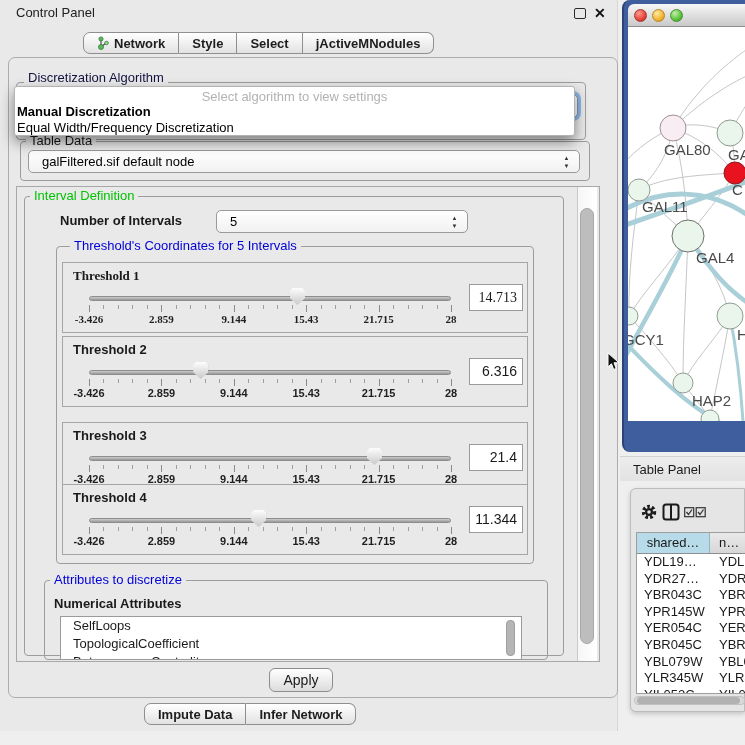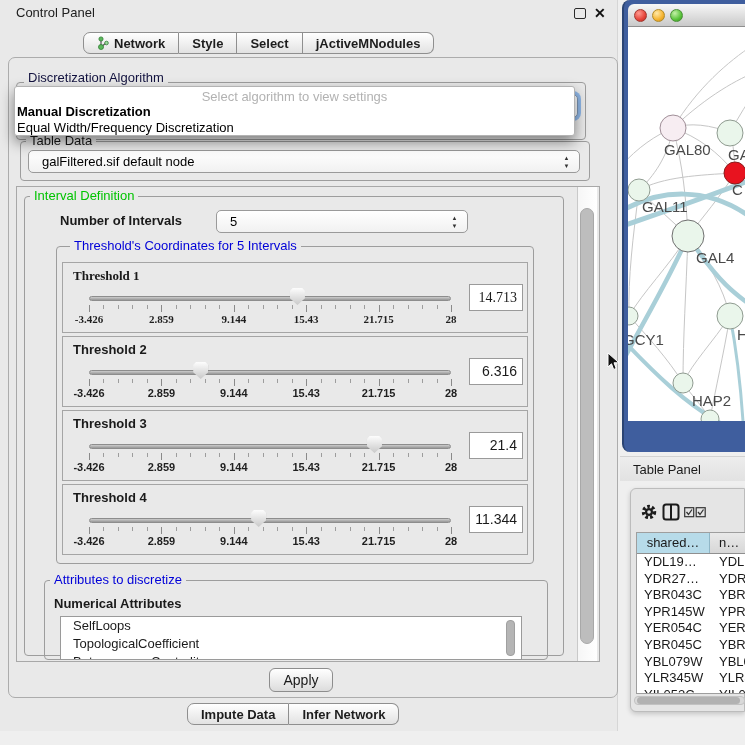--- a/index.html
+++ b/index.html
@@ -13,21 +13,21 @@
   #float-btn { left:574px; top:8px; width:12px; height:11px; border:1.5px solid #2b2b2b; border-radius:2px; background:transparent; }
   #close-btn { left:594px; top:4px; font-size:14px; font-weight:bold; color:#111; line-height:18px; }
 
   .seg-group { display:flex; height:22px; }
   .seg { display:flex; align-items:center; gap:5px; padding:0 13px; font-size:13px; font-weight:bold; color:#1d1d1d;
          background:linear-gradient(#ffffff,#e2e2e2); border:1px solid #8f8f8f; border-left:none; white-space:nowrap; }
   .seg:first-child { border-left:1px solid #8f8f8f; border-radius:7px 0 0 7px; }
   .seg:last-child { border-radius:0 7px 7px 0; }
   .seg.sel { background:linear-gradient(#8d8d8d,#6e6e6e); color:#d7d7d7; border-color:#5f5f5f; }
   #top-tabs { left:83px; top:32px; }
-  #bottom-tabs { left:144px; top:703px;margin-left:43px; }
+  #bottom-tabs { left:144px; top:703px; }
 
   #content-panel { left:8px; top:57px; width:610px; height:641px; background:#e9e9e9; border:1px solid #acacac; border-radius:7px; }
 
   .group { border:1px solid #9d9d9d; border-radius:4px; }
   .group-title { position:absolute; background:#e9e9e9; padding:0 4px; font-size:13px; line-height:14px; white-space:nowrap; }
 
   
   #alg-group { left:16px; top:82px; width:570px; height:58px; }
   #alg-title { left:24px; top:71px; color:#12123f; }
   #alg-combo { left:30px; top:94px; width:548px; height:24px; background:#fff; border:1px solid #7d96b5; border-radius:5px;
@@ -258,21 +258,21 @@
             <span style="left:0.0%">-3.426</span>
             <span style="left:20.0%">2.859</span>
             <span style="left:40.0%">9.144</span>
             <span style="left:60.0%">15.43</span>
             <span style="left:80.0%">21.715</span>
             <span style="left:100.0%">28</span>
           </div>
         </div>
         <div class="thr-value">6.316</div>
       </div>
-      <div class="thr-panel" style="top: 410px;">
+      <div class="thr-panel" style="top: 422px;">
         <div class="thr-label">Threshold 3</div>
         <div class="thr-slider">
           <div class="thr-track"></div>
           <div class="thr-thumb" style="left:79.00%"></div>
           <div class="thr-ticks">
             <i style="left:0.00%;height:7px;"></i>
             <i style="left:4.00%;height:4px;background:#9d9d9d;"></i>
             <i style="left:8.00%;height:4px;background:#9d9d9d;"></i>
             <i style="left:12.00%;height:4px;background:#9d9d9d;"></i>
             <i style="left:16.00%;height:4px;background:#9d9d9d;"></i>

